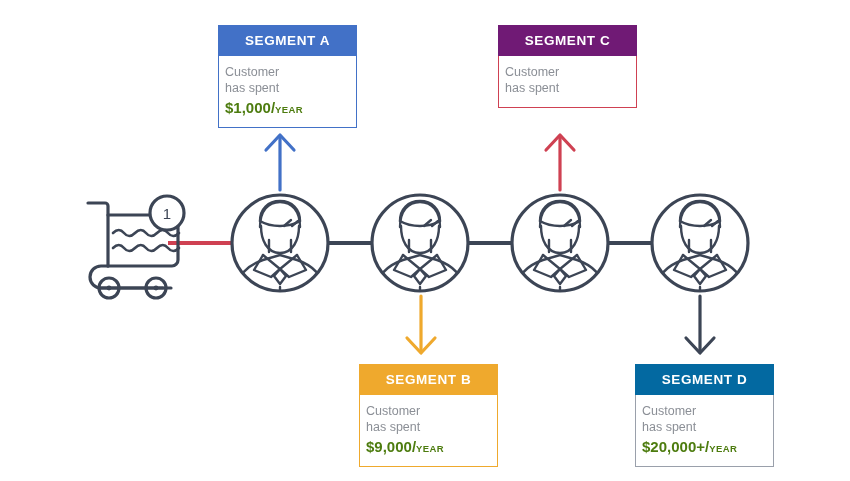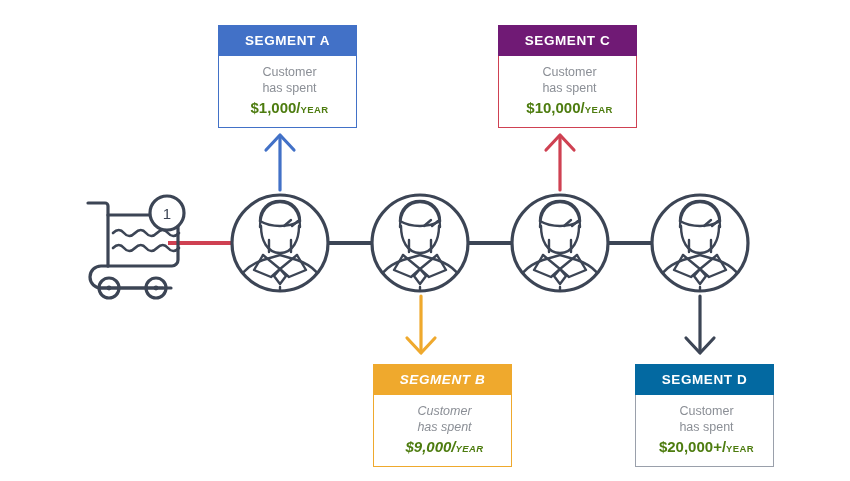--- a/index.html
+++ b/index.html
@@ -35,21 +35,20 @@
     text-align: center;
     color: #ffffff;
     font-size: 13.5px;
     font-weight: bold;
     letter-spacing: 0.6px;
   }
   .card-body {
     background: #ffffff;
     box-sizing: border-box;
     padding: 9px 2px 11px 6px;
-    text-align: center;
   }
   .card-body .line {
     font-size: 12.5px;
     color: #8b8f96;
     line-height: 15.5px;
   }
   .card-body .amount {
     margin-top: 3px;
     font-size: 15px;
     font-weight: bold;
@@ -64,21 +63,21 @@
 
   
   #card-a { left: 218px; top: 25px; }
   #card-a .card-header { background: #4271c7; }
   #card-a .card-body   { border: 1px solid #4271c7; border-top: none; }
 
   #card-c { left: 498px; top: 25px; }
   #card-c .card-header { background: #701a75; }
   #card-c .card-body   { border: 1px solid #cf4152; border-top: none; }
 
-  #card-b { left: 373px; top: 364px; font-style: italic; }
+  #card-b { left: 359px; top: 364px; }
   #card-b .card-header { background: #efa92d; }
   #card-b .card-body   { border: 1px solid #efa92d; border-top: none; }
 
   #card-d { left: 635px; top: 364px; }
   #card-d .card-header { background: #0369a1; }
   #card-d .card-body   { border: 1px solid #9aa0ab; border-top: none; }
 
   
   #scene {
     position: absolute;
@@ -195,23 +194,20 @@
         <span>$1,000/</span><span class="per">YEAR</span>
       </div>
     </div>
   </div>
 
   <div class="card" id="card-c">
     <div class="card-header">SEGMENT C</div>
     <div class="card-body">
       <div class="line">Customer</div>
       <div class="line">has spent</div>
-      <div class="amount">
-        <span>$10,000/</span><span class="per">YEAR</span>
-      </div>
     </div>
   </div>
 
   <div class="card" id="card-b">
     <div class="card-header">SEGMENT B</div>
     <div class="card-body">
       <div class="line">Customer</div>
       <div class="line">has spent</div>
       <div class="amount">
         <span>$9,000/</span><span class="per">YEAR</span>

